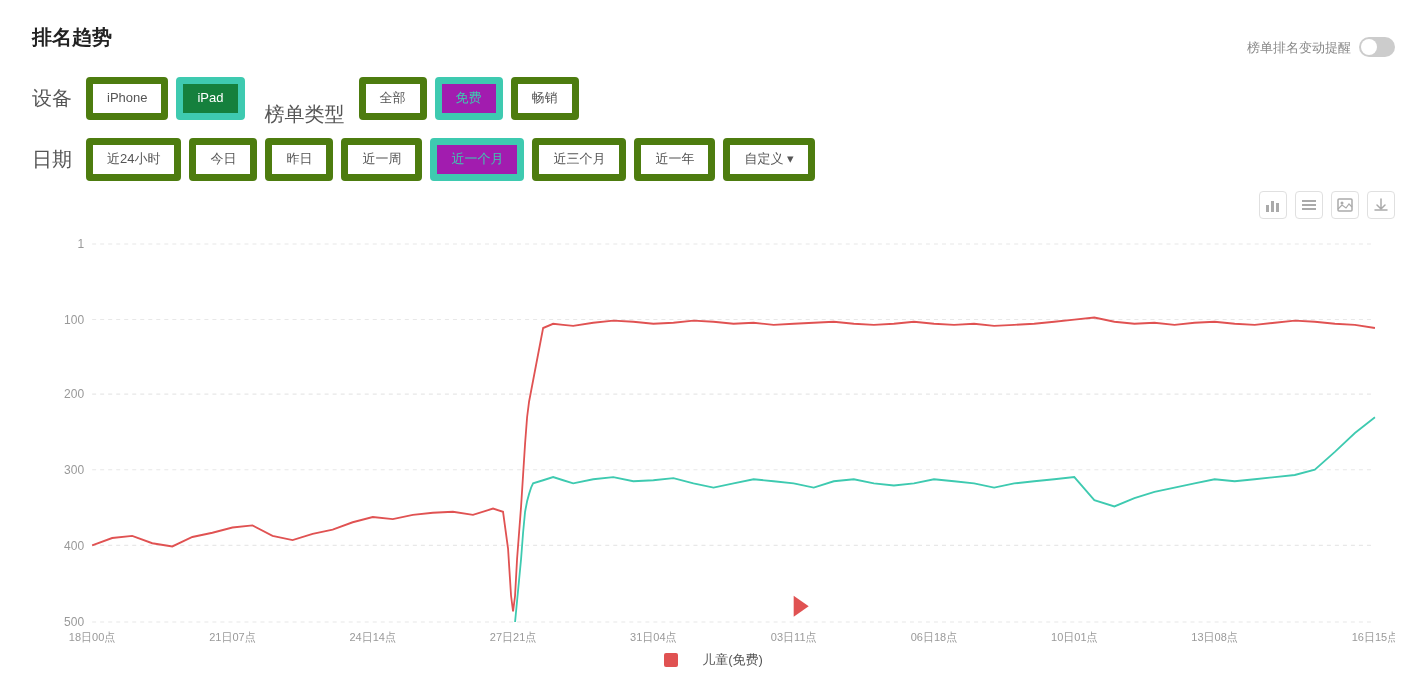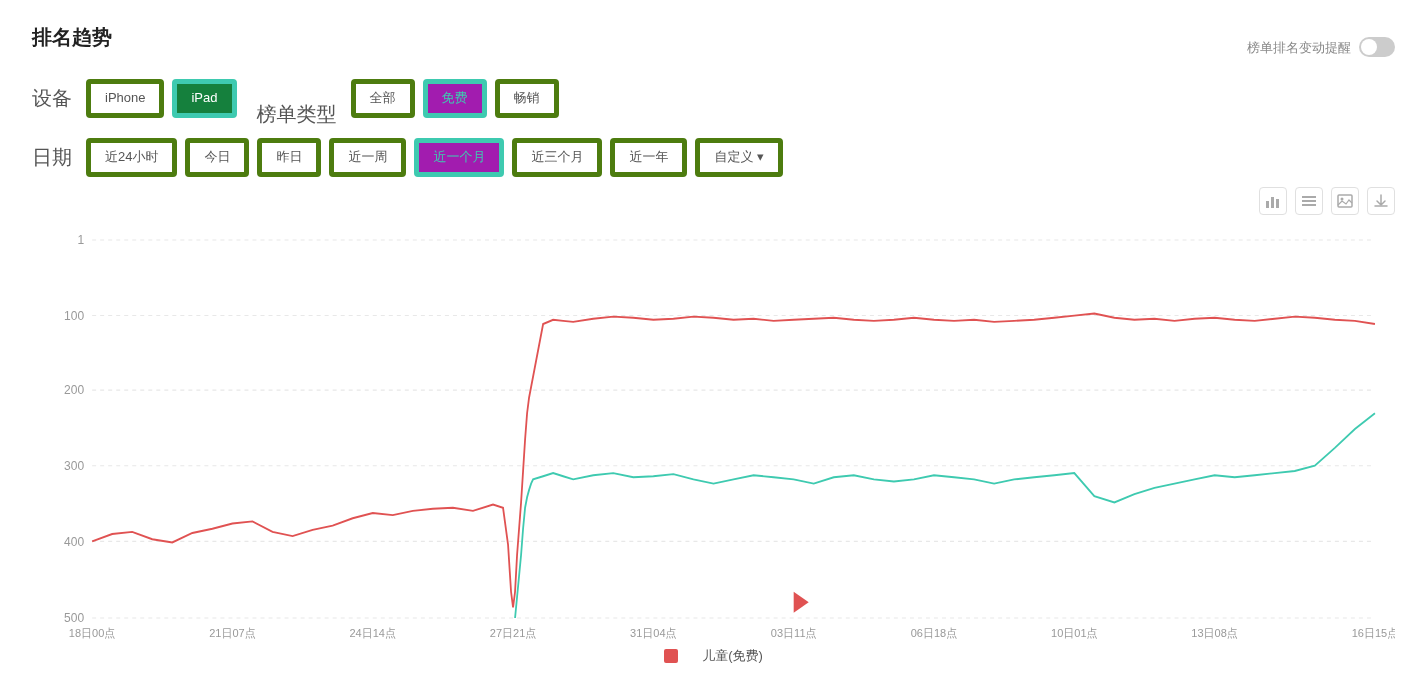--- a/index.html
+++ b/index.html
@@ -32,21 +32,21 @@
       gap: 8px;
     }
     .filter-label {
       font-size: 20px;
       color: #555;
       margin-right: 6px;
       white-space: nowrap;
     }
     .filter-btn {
       padding: 4px 14px;
-      border: 5px solid #4d7c0f;
+      border: 7px solid #4d7c0f;
       border-radius: 4px;
       background: #fff;
       font-size: 13px;
       color: #555;
       cursor: pointer;
       line-height: 1.6;
     }
     .filter-btn.active {
       border-color: #3ecab0;
       color: #3ecab0;

